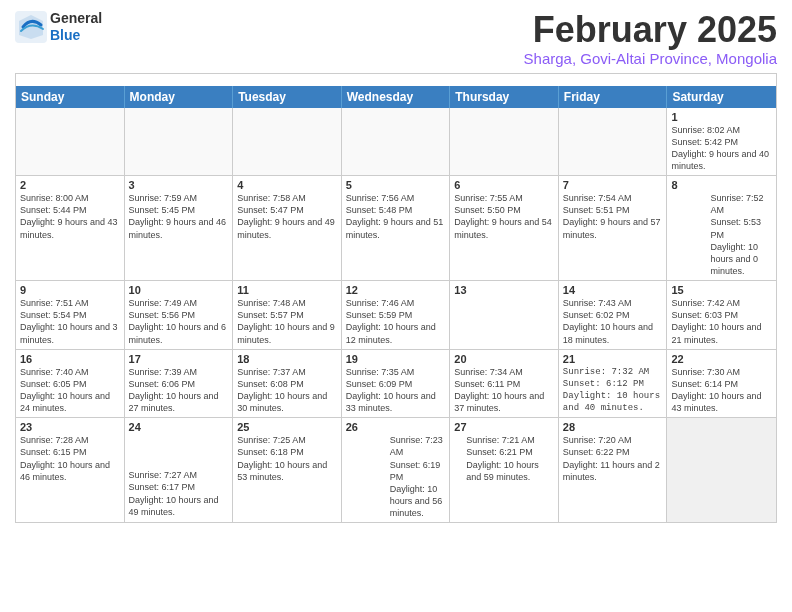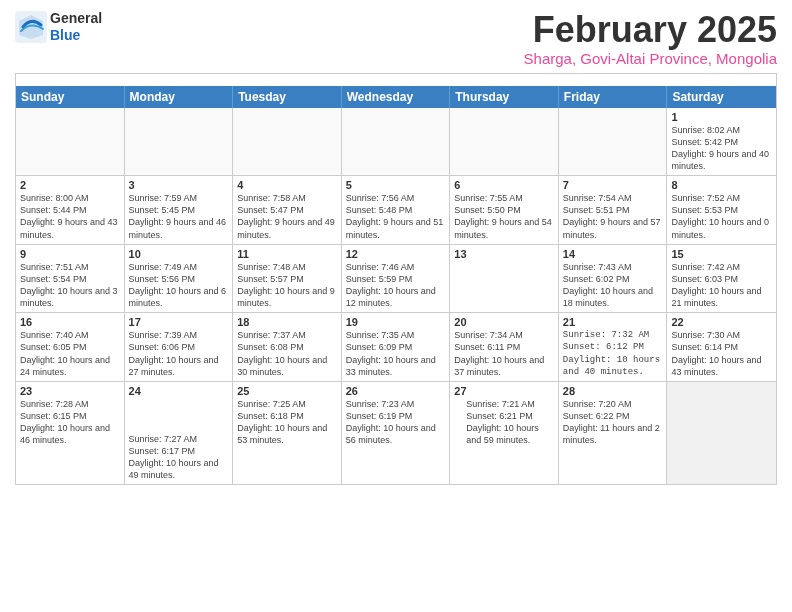--- a/index.html
+++ b/index.html
@@ -27,21 +27,21 @@
       text-align: right;
     }
     .month-title {
       font-size: 36px;
       font-weight: bold;
       color: #333;
       line-height: 1.1;
     }
     .subtitle {
       font-size: 15px;
-      color: #ec4899;
+      color: #8b5cf6;
     }
     .calendar {
       flex: 1;
       display: flex;
       flex-direction: column;
       border: 1px solid #ccc;
     }
     .cal-header {
       display: grid;
       grid-template-columns: repeat(7, 1fr);
@@ -185,21 +185,21 @@
 Daylight: 9 hours and 54 minutes.</div>
           </div>
           <div class="cal-cell">
             <span class="day-num">7</span>
             <div class="day-info" style="white-space: pre-line;">Sunrise: 7:54 AM
 Sunset: 5:51 PM
 Daylight: 9 hours and 57 minutes.</div>
           </div>
           <div class="cal-cell">
             <span class="day-num">8</span>
-            <div class="day-info" style="white-space: pre-line;">Sunrise: 7:52 AM
+            <div class="day-info" style="white-space: pre-line; margin-left: 39px;">Sunrise: 7:52 AM
 Sunset: 5:53 PM
 Daylight: 10 hours and 0 minutes.</div>
           </div>
         </div>
         <div class="cal-row">
           <div class="cal-cell">
             <span class="day-num">9</span>
             <div class="day-info" style="white-space: pre-line;">Sunrise: 7:51 AM
 Sunset: 5:54 PM
 Daylight: 10 hours and 3 minutes.</div>
@@ -296,21 +296,21 @@
 Daylight: 10 hours and 49 minutes.</div>
           </div>
           <div class="cal-cell">
             <span class="day-num">25</span>
             <div class="day-info" style="white-space: pre-line;">Sunrise: 7:25 AM
 Sunset: 6:18 PM
 Daylight: 10 hours and 53 minutes.</div>
           </div>
           <div class="cal-cell">
             <span class="day-num">26</span>
-            <div class="day-info" style="white-space: pre-line;">Sunrise: 7:23 AM
+            <div class="day-info" style="white-space: pre-line; margin-left: 44px;">Sunrise: 7:23 AM
 Sunset: 6:19 PM
 Daylight: 10 hours and 56 minutes.</div>
           </div>
           <div class="cal-cell">
             <span class="day-num">27</span>
             <div class="day-info" style="white-space: pre-line; margin-left: 12px;">Sunrise: 7:21 AM
 Sunset: 6:21 PM
 Daylight: 10 hours and 59 minutes.</div>
           </div>
           <div class="cal-cell">

